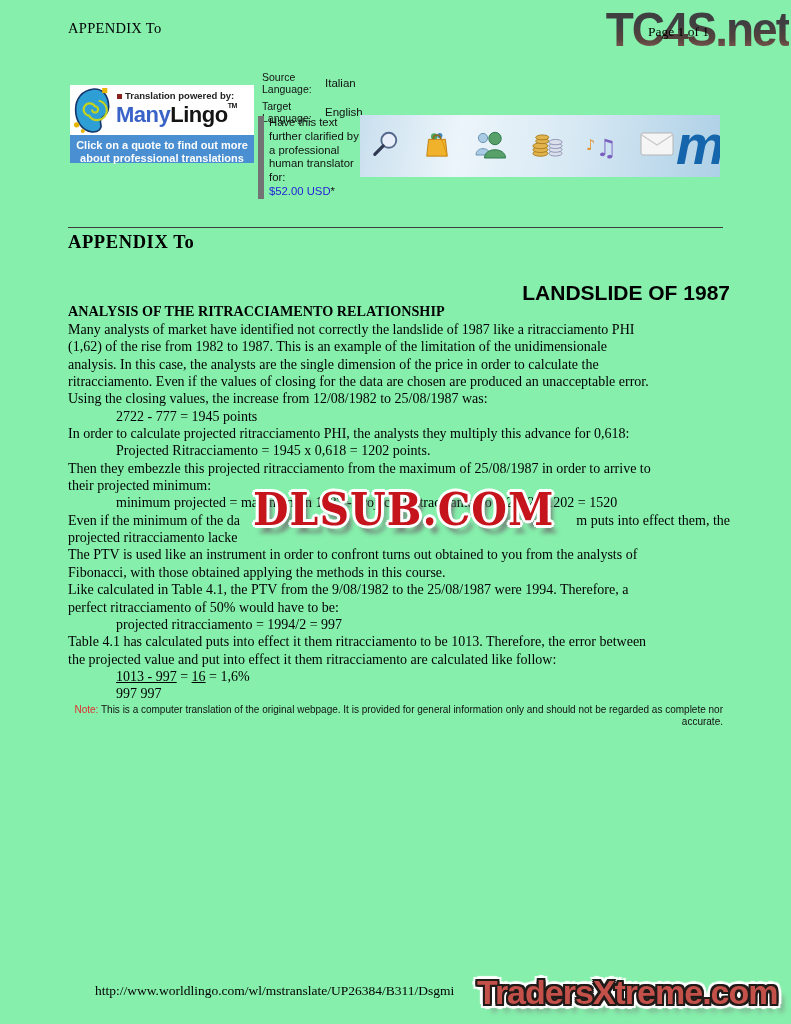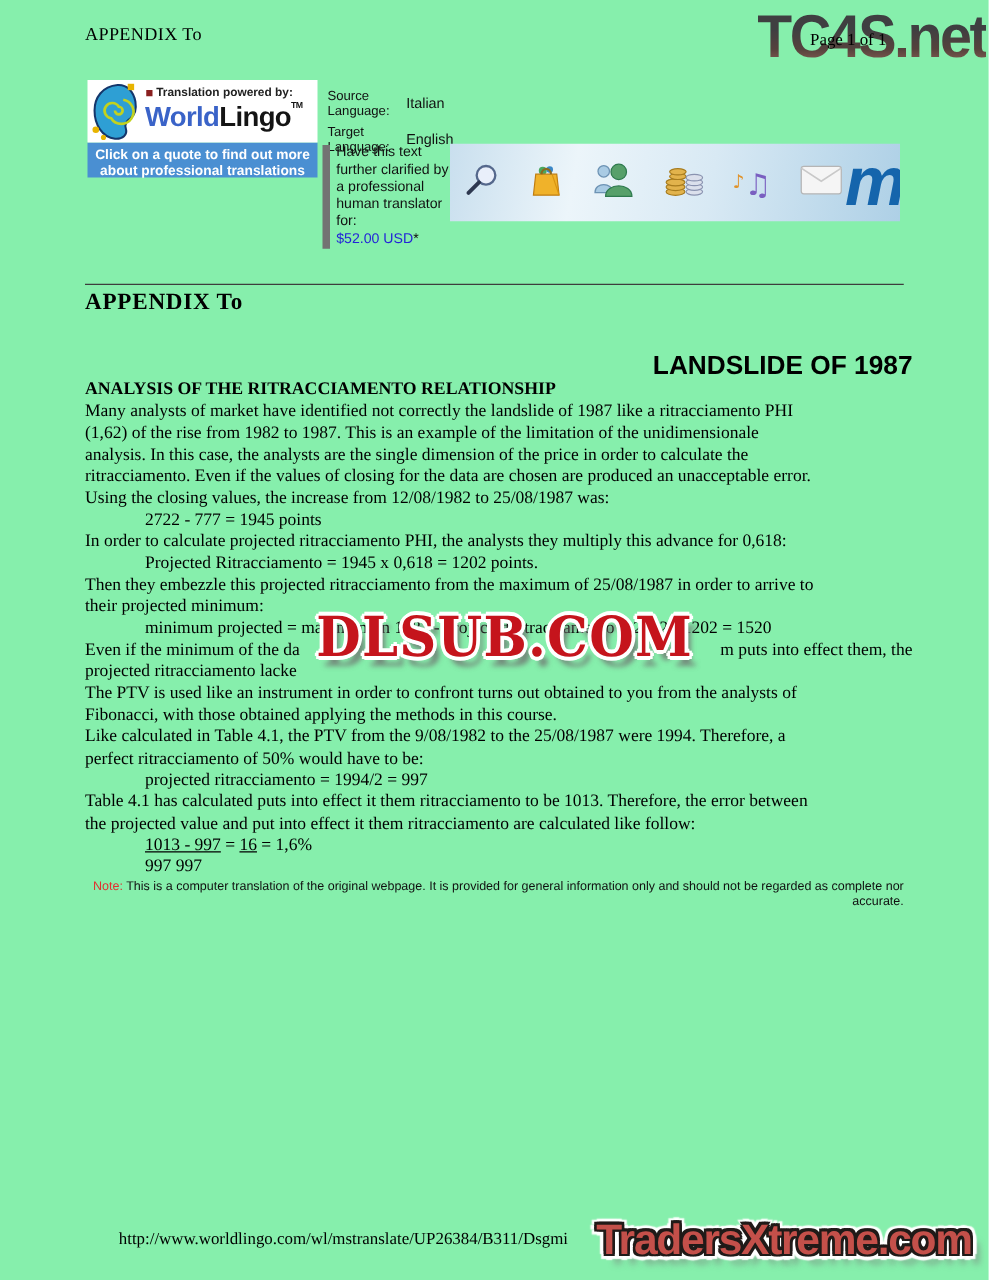--- a/index.html
+++ b/index.html
@@ -11,21 +11,21 @@
   .tc4s{position:absolute;right:2px;top:2px;z-index:4;
         font-family:"Liberation Sans",sans-serif;font-weight:900;font-size:46px;letter-spacing:-2px;
         color:#4e413c;transform:scaleY(1.05);}
   @supports ((-webkit-background-clip:text) or (background-clip:text)){
     .tc4s{background:linear-gradient(#3f3f41 40%,#55423d 68%,#96675b 95%);
           -webkit-background-clip:text;background-clip:text;color:transparent;}
   }
   .pagenum{position:absolute;left:648px;top:24px;z-index:5;font-size:13.5px;}
 
   
-  .wl{position:absolute;left:70px;top:64px;width:184px;z-index:2;}
+  .wl{position:absolute;left:70px;top:85px;width:184px;z-index:2;}
   .wl-top{position:relative;height:50px;background:#fff;}
   .wl-logo{position:absolute;left:2px;top:2px;}
   .wl-powered{position:absolute;left:47px;top:5px;font-family:"Liberation Sans",sans-serif;
               font-size:9.5px;font-weight:bold;color:#222;white-space:nowrap;}
   .wl-sq{display:inline-block;width:5px;height:5px;background:#8a2020;margin-right:3px;}
   .wl-brand{position:absolute;left:46px;top:17px;font-family:"Liberation Sans",sans-serif;
             font-weight:bold;font-size:22px;letter-spacing:-.5px;white-space:nowrap;}
   .wl-world{color:#3a63c8;}
   .wl-lingo{color:#141414;}
   .wl-tm{font-size:7px;vertical-align:top;color:#141414;font-weight:bold;}
@@ -106,21 +106,21 @@
       <span class="wl-logo">
         <svg width="42" height="47" viewBox="0 0 40 46">
           <path d="M21 2 C9 3 3 12 3 22 C3 33 9 43 19 44 C25 44.5 29 41 27.5 36 C26.5 32.5 28 30 31 28 C34.5 25.5 36 21 35 15 C33.5 7 28.5 1.5 21 2 Z" fill="#2e9fd4" stroke="#14366b" stroke-width="1.6"></path>
           <path d="M19 22 a3 3 0 1 0 3 -3 a6 6 0 1 0 -6 9 a9.5 9.5 0 1 0 9.5 -14.5" fill="none" stroke="#c2d21e" stroke-width="2.1"></path>
           <rect x="29" y="1" width="5" height="5" fill="#e8b400"></rect>
           <circle cx="4" cy="37" r="2.6" fill="#e8b400"></circle>
           <circle cx="10" cy="43" r="2" fill="#e8b400"></circle>
         </svg>
       </span>
       <div class="wl-powered"><span class="wl-sq"></span><span>Translation powered by:</span></div>
-      <div class="wl-brand"><span class="wl-world">World</span><span class="wl-lingo">Lingo</span><span class="wl-tm">TM</span></div>
+      <div class="wl-brand"><span class="wl-world">Many</span><span class="wl-lingo">Lingo</span><span class="wl-tm">TM</span></div>
     </div>
     <div class="wl-quote">
       <div>Click on a quote to find out more</div>
       <div>about professional translations</div>
     </div>
   </div>
 
   <div class="langs">
     <div class="lang-row">
       <div class="lang-label">Source Language:</div>

